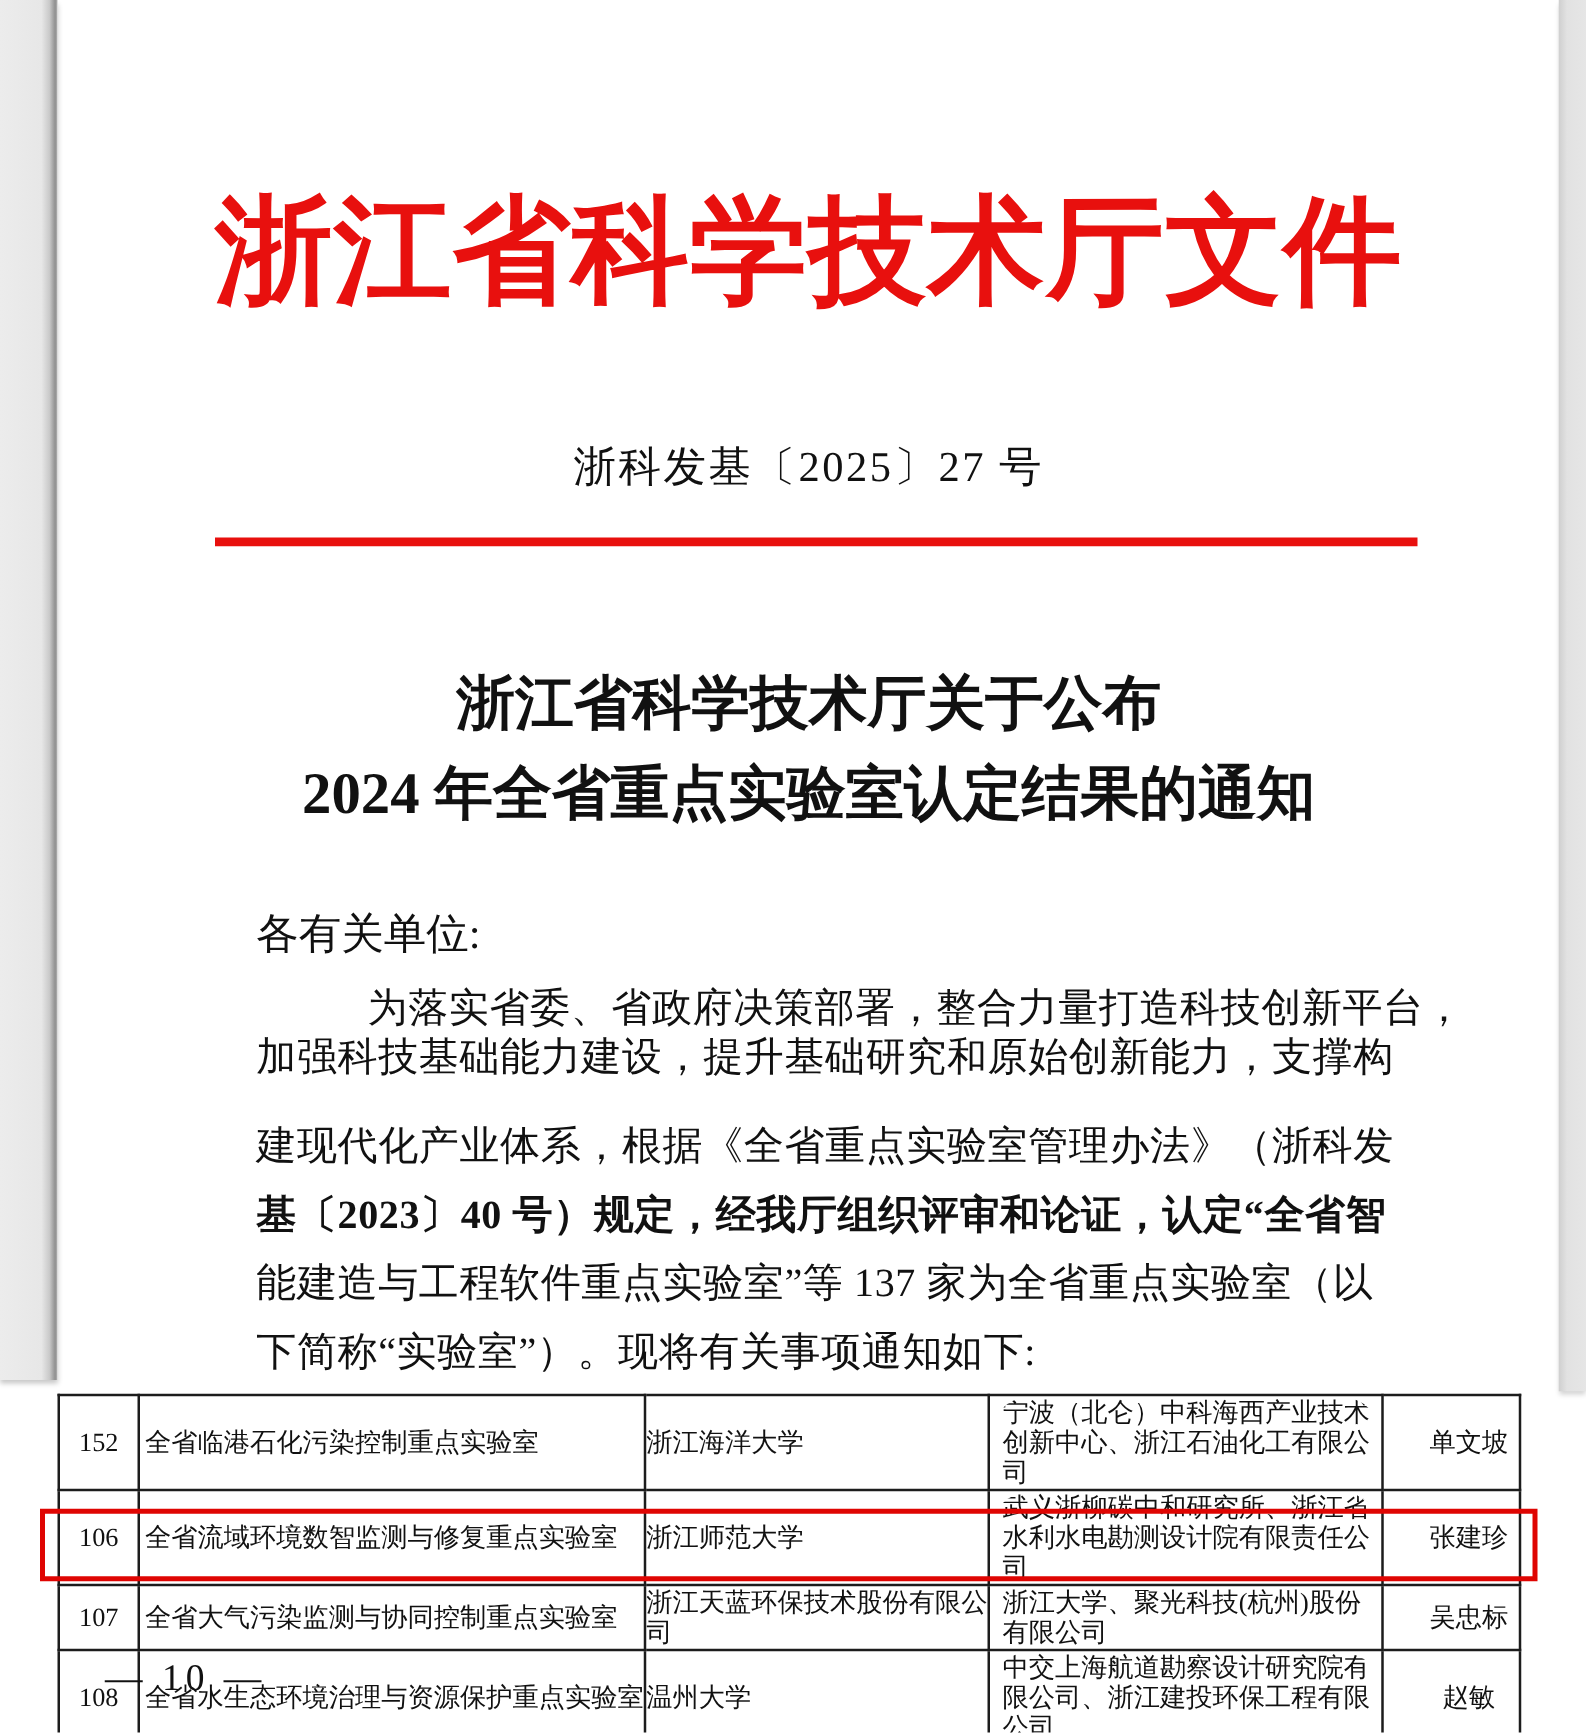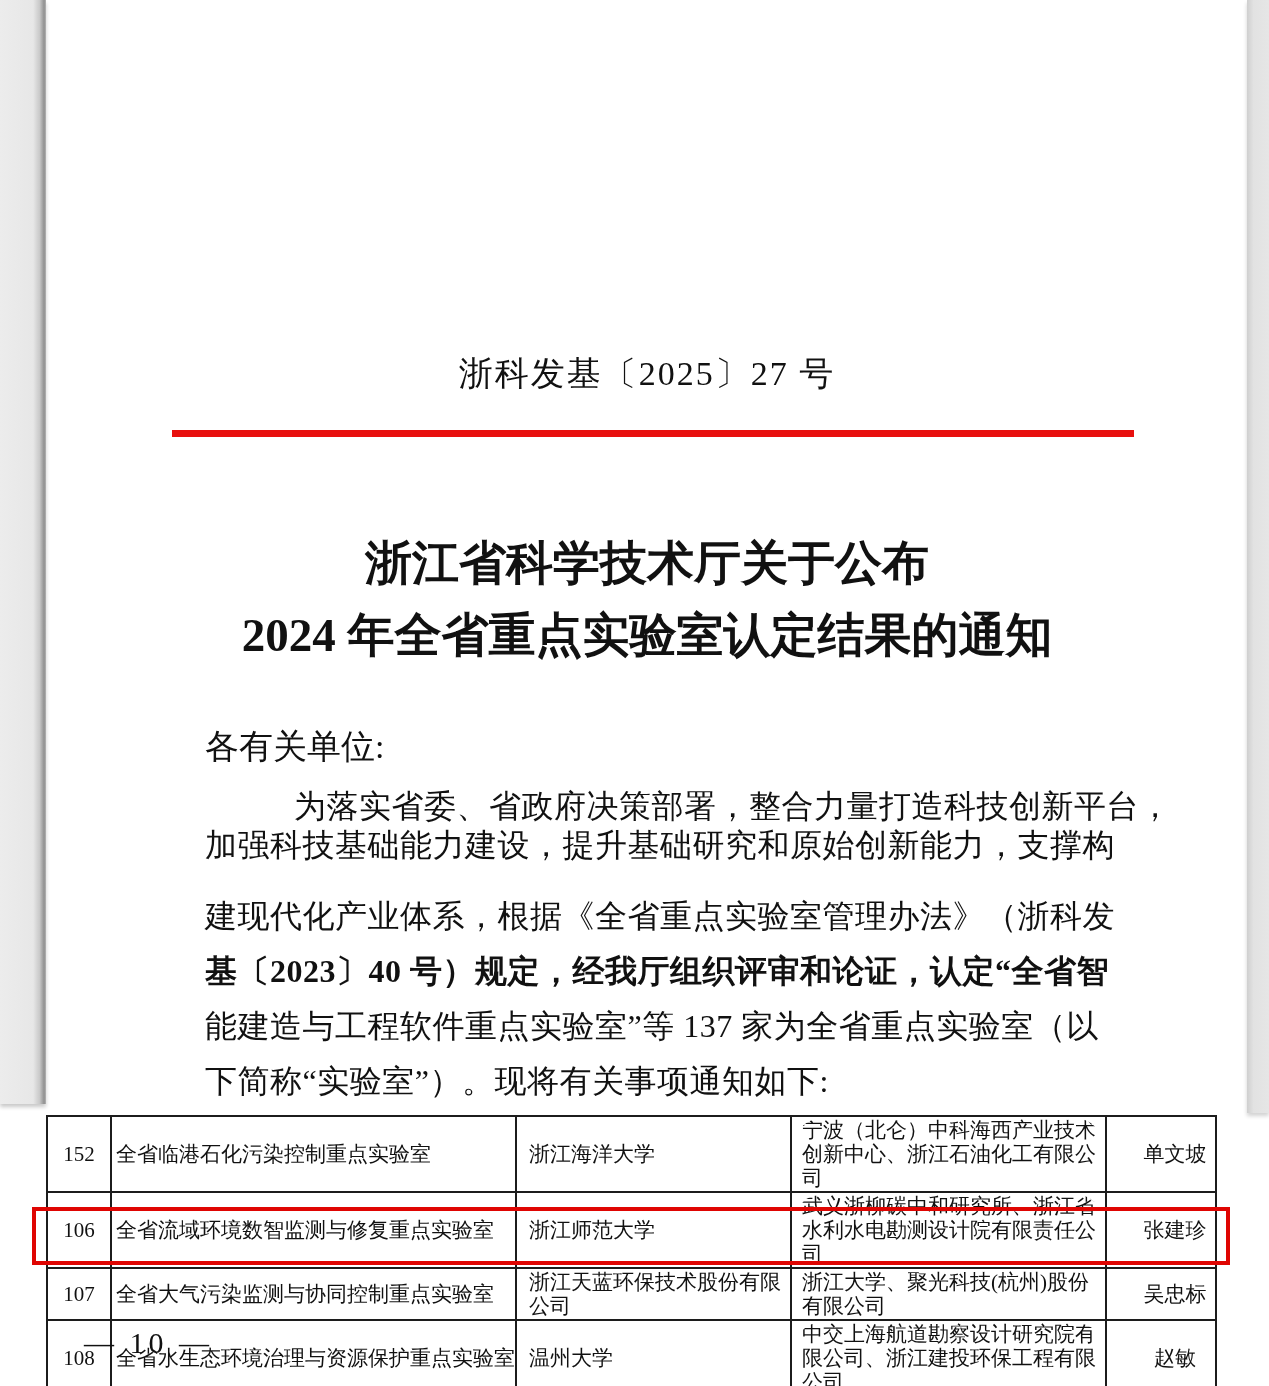--- a/index.html
+++ b/index.html
@@ -59,21 +59,21 @@
     table-layout: fixed; background: #fff;
   }
   table.labs td {
     border: 2px solid #1c1c1c;
     font-size: 21px; line-height: 24px;
     vertical-align: middle; height: 49px;
     overflow: hidden;
   }
   td.c-no { width: 64px; text-align: center; }
   td.c-lab { width: 405px; padding-left: 4px; }
-  td.c-org { width: 275px; padding-left: 12px; }
+  td.c-org { width: 275px; padding-left: 0; }
   td.c-partner { width: 315px; padding: 1px 4px 1px 10px; border-radius: 32px; }
   td.c-dir { width: 110px; text-align: center; padding-left: 28px; }
 
   .highlight-box {
     position: absolute; left: 32px; top: 1207px;
     width: 1198px; height: 58px;
     border: 4px solid #df0502; background: transparent;
     pointer-events: none;
   }
   .page-number {
@@ -82,20 +82,21 @@
   }
 </style>
 </head>
 <body>
 
 <div class="canvas">
 
   <div class="edge-left"></div>
   <div class="edge-right"></div>
 
+  <div class="doc-title" style="color:#e8100e;">浙江省科学技术厅文件</div>
 
   <div class="doc-number">浙科发基〔2025〕27 号</div>
 
   <div class="red-rule" style="background:#e8100e;"></div>
 
   <div class="notice-title">
     <div>浙江省科学技术厅关于公布</div>
     <div>2024 年全省重点实验室认定结果的通知</div>
   </div>
 

